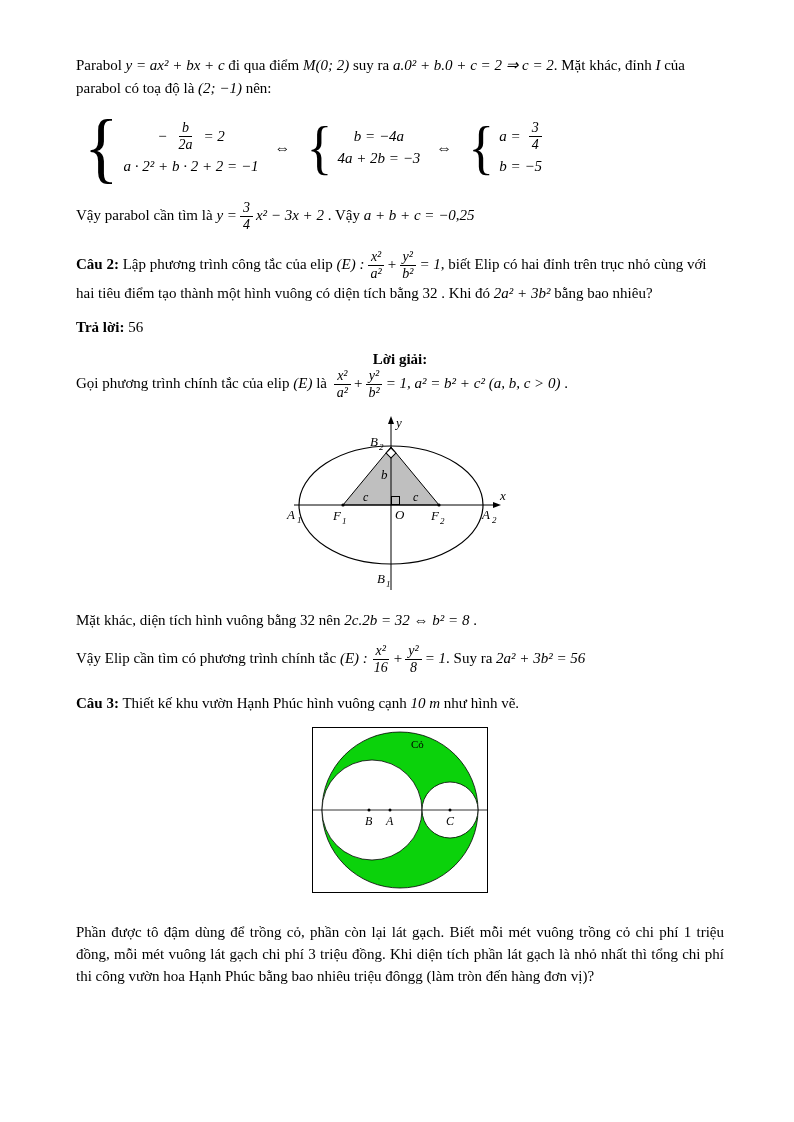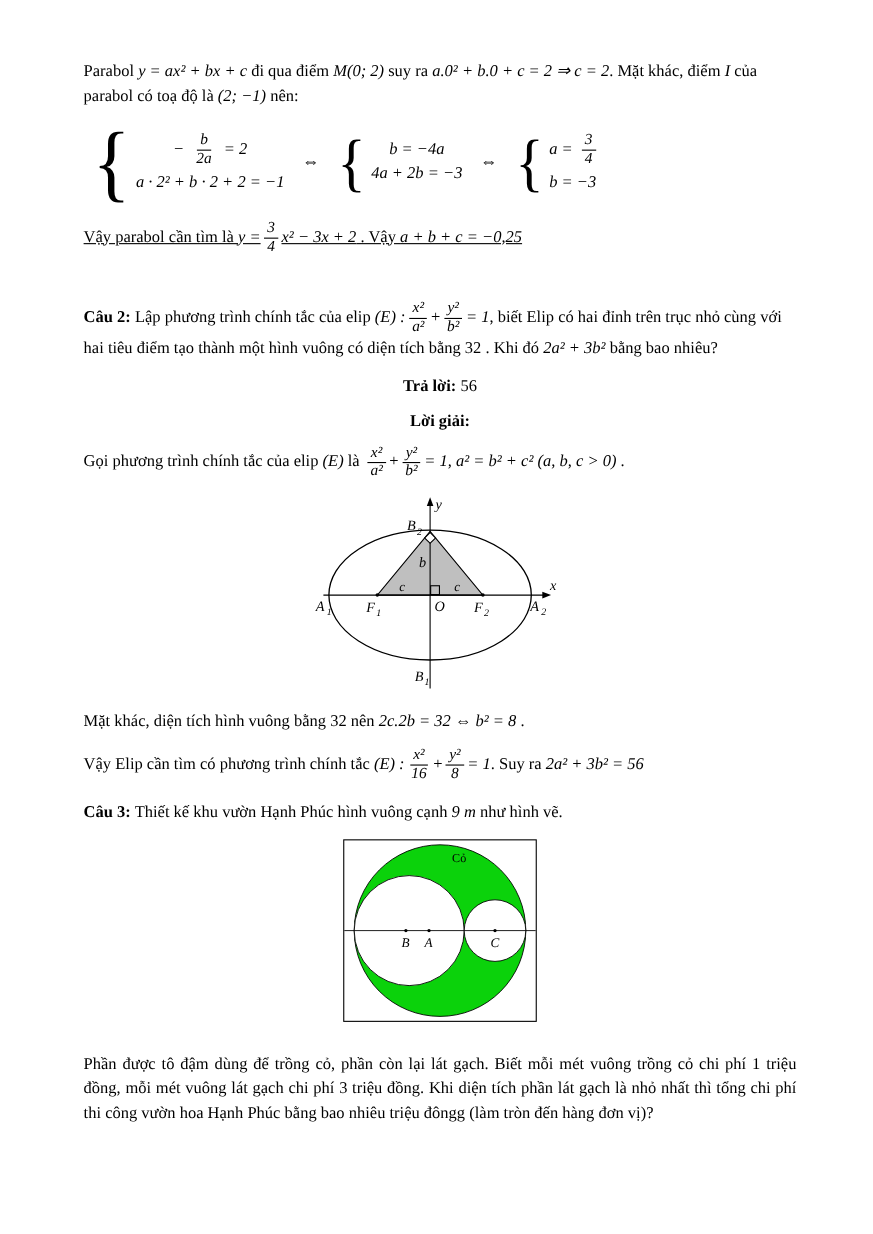--- a/index.html
+++ b/index.html
@@ -20,33 +20,33 @@
   .frac .num { border-bottom:1px solid #000; padding:0 3px; }
   .frac .den { padding:0 3px; }
   .sys { display:flex; align-items:center; margin:2px 0 16px 8px; }
   .cases { display:inline-flex; align-items:center; }
   .brace { display:inline-block; font-weight:300; line-height:1; margin-right:5px; transform:scaleY(1.08); }
   .brace.tall { font-size:72px; }
   .brace.mid  { font-size:54px; }
   .rows { display:inline-flex; flex-direction:column; row-gap:5px; align-items:center; }
   .row  { display:inline-flex; align-items:center; column-gap:5px; font-style:italic; }
   .arrow { margin:0 16px; font-size:16px; }
-  .answer { margin-bottom:8px;text-align:center; }
-  .solution-heading { text-align:center; font-weight:bold; margin:12px 0 12px 0; }
+  .answer { margin-bottom:8px; }
+  .solution-heading { text-align:center; font-weight:bold; margin:12px 0 0 0; }
   .figure { display:flex; justify-content:center; margin:8px 0 14px 0; }
   .p10 { text-align:justify; line-height:1.45; margin-top:28px; }
   svg text { font-family:"Liberation Serif", serif; }
 </style>
 </head>
 <body>
 
 <div class="page">
 
   <p class="para">
-    <span>Parabol </span><span class="mi">y = ax² + bx + c</span><span> đi qua điểm </span><span class="mi">M(0; 2)</span><span> suy ra </span><span class="mi">a.0² + b.0 + c = 2 ⇒ c = 2</span><span>. Mặt khác, điểm </span><span class="mi">I</span><span> của parabol có toạ độ là </span><span class="mi">(2; −1)</span><span> nên:</span>
+    <span>Parabol </span><span class="mi">y = ax² + bx + c</span><span> đi qua điểm </span><span class="mi">M(0; 2)</span><span> suy ra </span><span class="mi">a.0² + b.0 + c = 2 ⇒ c = 2</span><span>. Mặt khác, đỉnh </span><span class="mi">I</span><span> của parabol có toạ độ là </span><span class="mi">(2; −1)</span><span> nên:</span>
   </p>
 
   <div class="sys">
     <span class="cases">
       <span class="brace tall">{</span>
       <span class="rows">
         <span class="row">
           <span class="mi">−</span>
           <span class="frac">
               <span class="num">b</span>
@@ -69,34 +69,34 @@
     <span class="cases">
       <span class="brace mid">{</span>
       <span class="rows" style="align-items:flex-start;">
         <span class="row">
           <span class="mi">a =</span>
           <span class="frac">
               <span class="num">3</span>
               <span class="den">4</span>
             </span>
         </span>
-        <span class="row">b = −3</span>
+        <span class="row">b = −5</span>
       </span>
     </span>
   </div>
 
-  <p class="para" style="margin-bottom:40px;text-decoration:underline;">
+  <p class="para" style="margin-bottom:16px;">
     <span>Vậy parabol cần tìm là </span><span class="mi">y =</span><span class="frac">
         <span class="num">3</span>
         <span class="den">4</span>
       </span><span class="mi">x² − 3x + 2</span><span> . Vậy </span><span class="mi">a + b + c = −0,25</span>
   </p>
 
   <p class="para">
-    <b class="q-label">Câu 2:</b><span> Lập phương trình chính tắc của elip </span><span class="mi">(E) :</span><span class="frac">
+    <b class="q-label">Câu 2:</b><span> Lập phương trình công tắc của elip </span><span class="mi">(E) :</span><span class="frac">
         <span class="num">x²</span>
         <span class="den">a²</span>
       </span><span>+</span><span class="frac">
         <span class="num">y²</span>
         <span class="den">b²</span>
       </span><span class="mi">= 1</span><span>, biết Elip có hai đỉnh trên trục nhỏ cùng với hai tiêu điểm tạo thành một hình vuông có diện tích bằng 32 . Khi đó </span><span class="mi">2a² + 3b²</span><span> bằng bao nhiêu?</span>
   </p>
 
   <p class="para answer">
     <b class="q-label">Trả lời:</b>
@@ -164,21 +164,21 @@
     <span>Vậy Elip cần tìm có phương trình chính tắc </span><span class="mi">(E) :</span><span class="frac">
         <span class="num">x²</span>
         <span class="den">16</span>
       </span><span>+</span><span class="frac">
         <span class="num">y²</span>
         <span class="den">8</span>
       </span><span class="mi">= 1</span><span>. Suy ra </span><span class="mi">2a² + 3b² = 56</span>
   </p>
 
   <p class="para">
-    <b class="q-label">Câu 3:</b><span> Thiết kế khu vườn Hạnh Phúc hình vuông cạnh </span><span class="mi">9 m</span><span> như hình vẽ.</span>
+    <b class="q-label">Câu 3:</b><span> Thiết kế khu vườn Hạnh Phúc hình vuông cạnh </span><span class="mi">10 m</span><span> như hình vẽ.</span>
   </p>
 
   <div class="figure">
     <svg width="178" height="168" viewBox="0 0 178 168">
       <rect x="1.5" y="1.5" width="175" height="165" fill="#ffffff" stroke="#000"></rect>
       <circle cx="89" cy="84" r="78" stroke="#000" stroke-width="0.8" fill="#0bd20b"></circle>
       <circle cx="61" cy="84" r="50" fill="#ffffff" stroke="#000" stroke-width="0.8"></circle>
       <circle cx="139" cy="84" r="28" fill="#ffffff" stroke="#000" stroke-width="0.8"></circle>
       <line x1="2" y1="84" x2="176" y2="84" stroke="#000" stroke-width="0.8"></line>
       <circle cx="58" cy="84" r="1.5" fill="#000"></circle>

